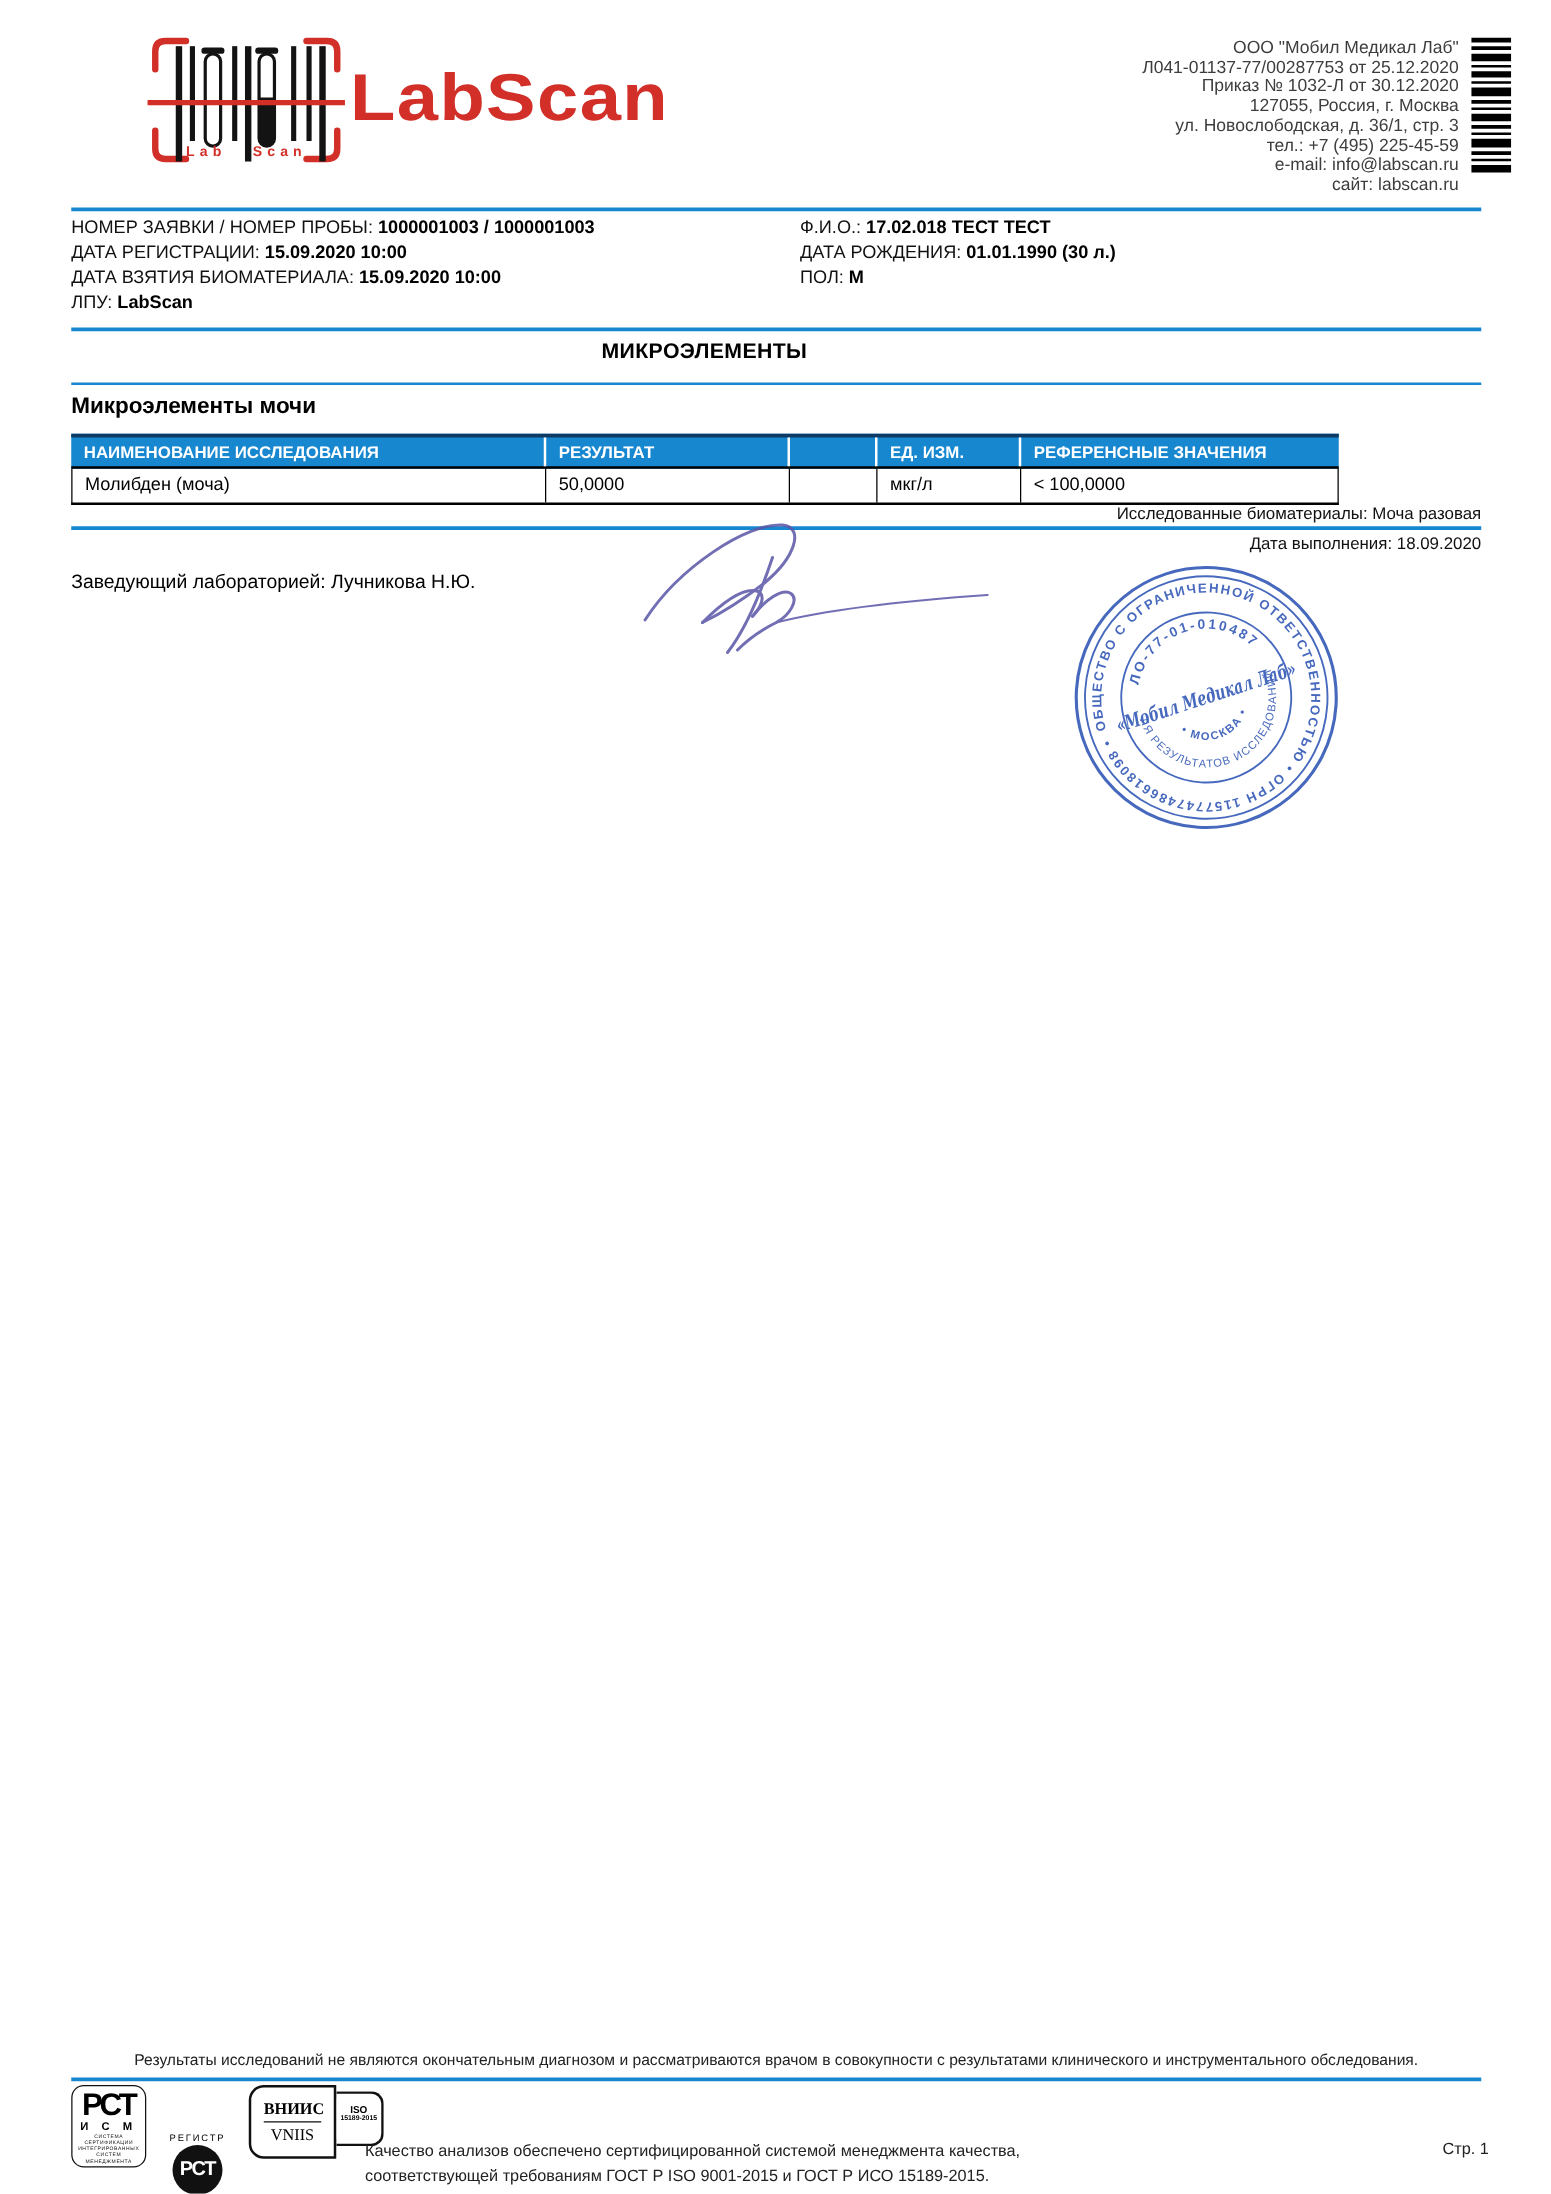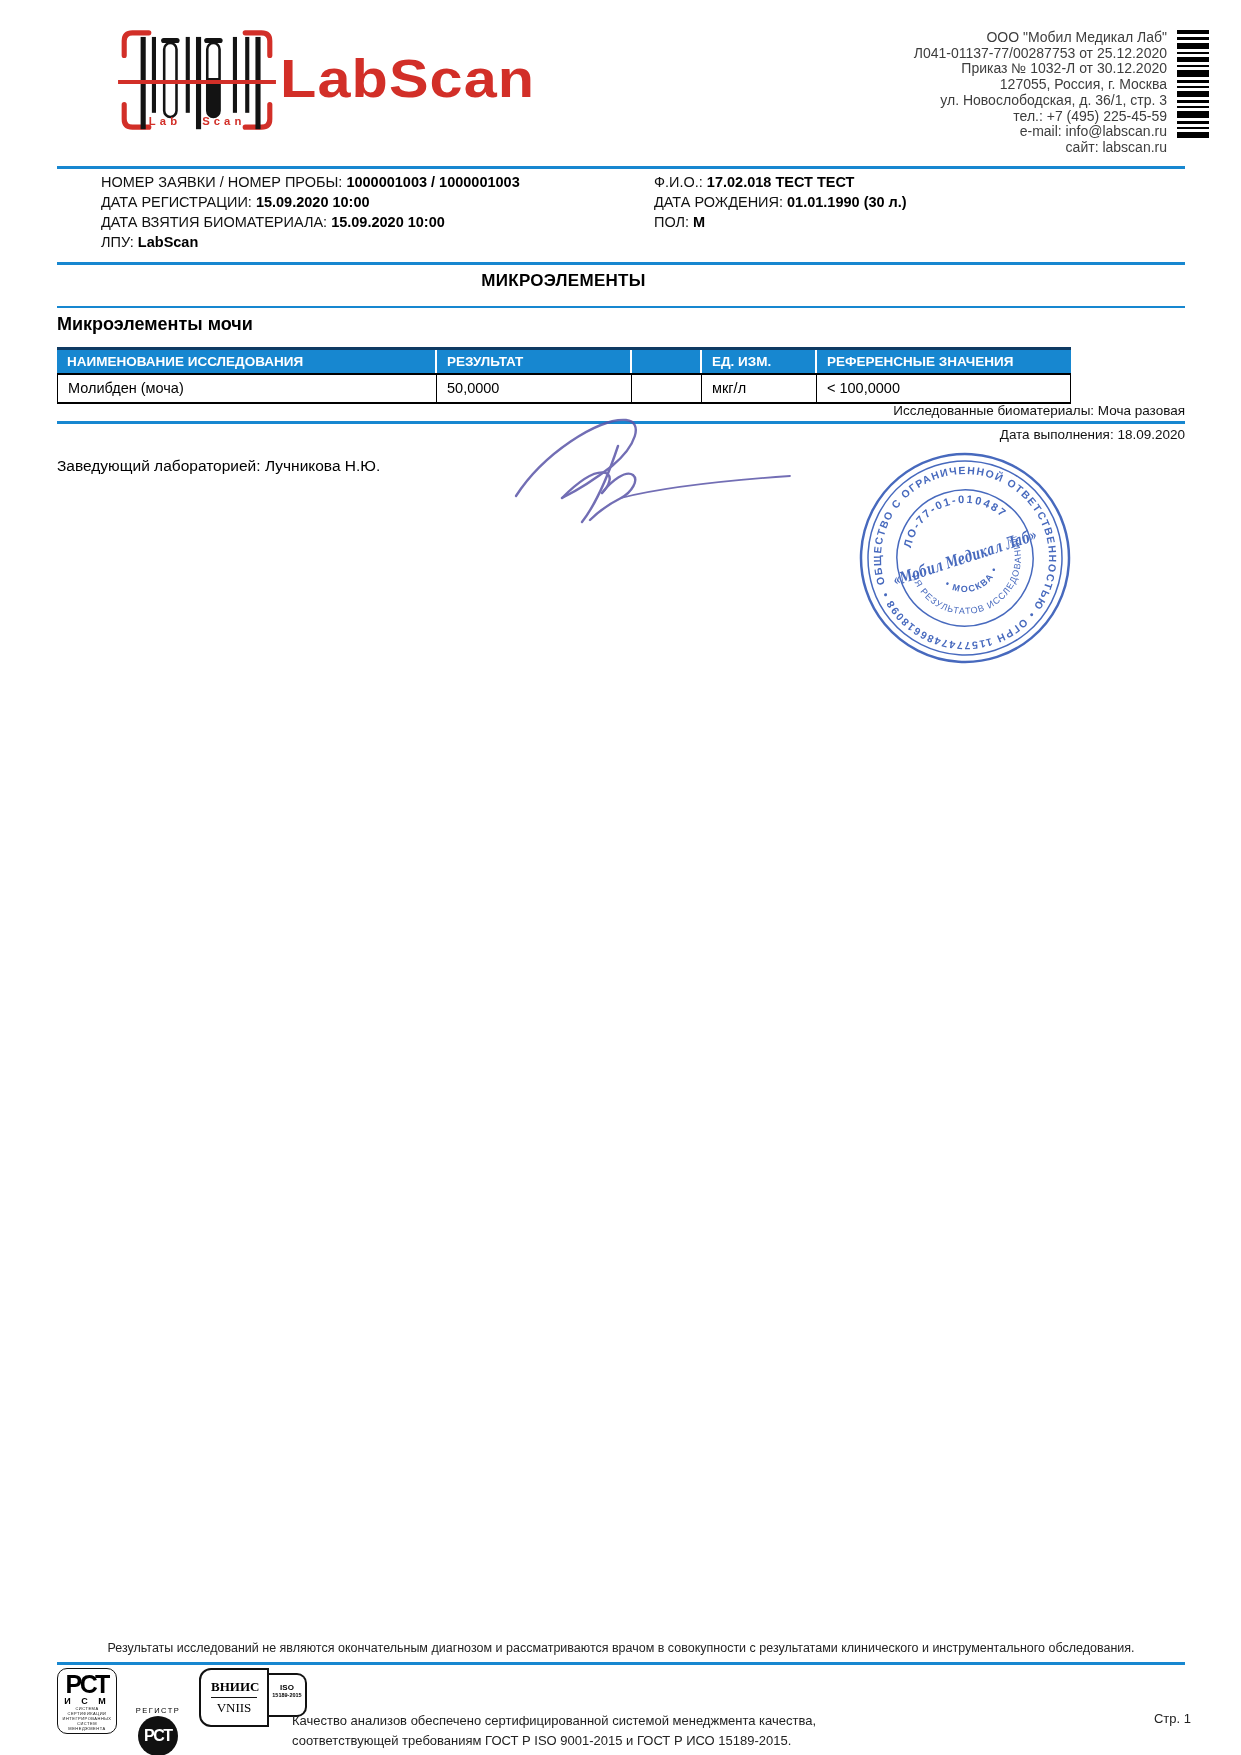--- a/index.html
+++ b/index.html
@@ -17,21 +17,21 @@
     letter-spacing:1px;
   }
   .company { position:absolute; top:30px; right:74px; text-align:right;
     font-size:14px; line-height:15.7px; color:#3d3d3d; }
   .barcode-v { position:absolute; top:30px; right:32px; width:32px; height:112px; }
 
   
   .rule { position:absolute; left:57px; width:1128px; background:#1787d0; }
 
   
-  .patient-col { position:absolute; font-size:14.5px; line-height:20px; color:#111;margin-left:44px; }
+  .patient-col { position:absolute; font-size:14.5px; line-height:20px; color:#111; }
   .patient-col .prow b { margin-left:4px; color:#000; }
 
   
   .report-title { position:absolute; left:57px; top:271px; width:1013px;
     text-align:center; font-size:17px; font-weight:bold; letter-spacing:.3px; }
   .section-title { position:absolute; left:57px; top:314px; font-size:18px; font-weight:bold; }
 
   .rtable { position:absolute; left:57px; top:347px; width:1014px; }
   .thead { display:grid; grid-template-columns:378px 195px 70px 115px 256px;
     background:#1787d0; border-top:3px solid #0e3a63; border-bottom:2px solid #000; }
@@ -157,21 +157,21 @@
   <div class="rule" style="top:306px;height:2px;"></div>
   <div class="rule" style="top:421px;height:3px;"></div>
   <div class="rule" style="top:1662px;height:3px;"></div>
 
   <div class="patient-col" style="left:57px; top:172px;">
     <div class="prow"><span>НОМЕР ЗАЯВКИ / НОМЕР ПРОБЫ:</span><b>1000001003 / 1000001003</b></div>
     <div class="prow"><span>ДАТА РЕГИСТРАЦИИ:</span><b>15.09.2020 10:00</b></div>
     <div class="prow"><span>ДАТА ВЗЯТИЯ БИОМАТЕРИАЛА:</span><b>15.09.2020 10:00</b></div>
     <div class="prow"><span>ЛПУ:</span><b>LabScan</b></div>
   </div>
-  <div class="patient-col" style="left:610px; top:172px;">
+  <div class="patient-col" style="left:640px; top:172px;">
     <div class="prow"><span>Ф.И.О.:</span><b>17.02.018 ТЕСТ ТЕСТ</b></div>
     <div class="prow"><span>ДАТА РОЖДЕНИЯ:</span><b>01.01.1990 (30 л.)</b></div>
     <div class="prow"><span>ПОЛ:</span><b>М</b></div>
   </div>
 
   <div class="report-title">МИКРОЭЛЕМЕНТЫ</div>
   <div class="section-title">Микроэлементы мочи</div>
 
   <div class="rtable">
     <div class="thead">

